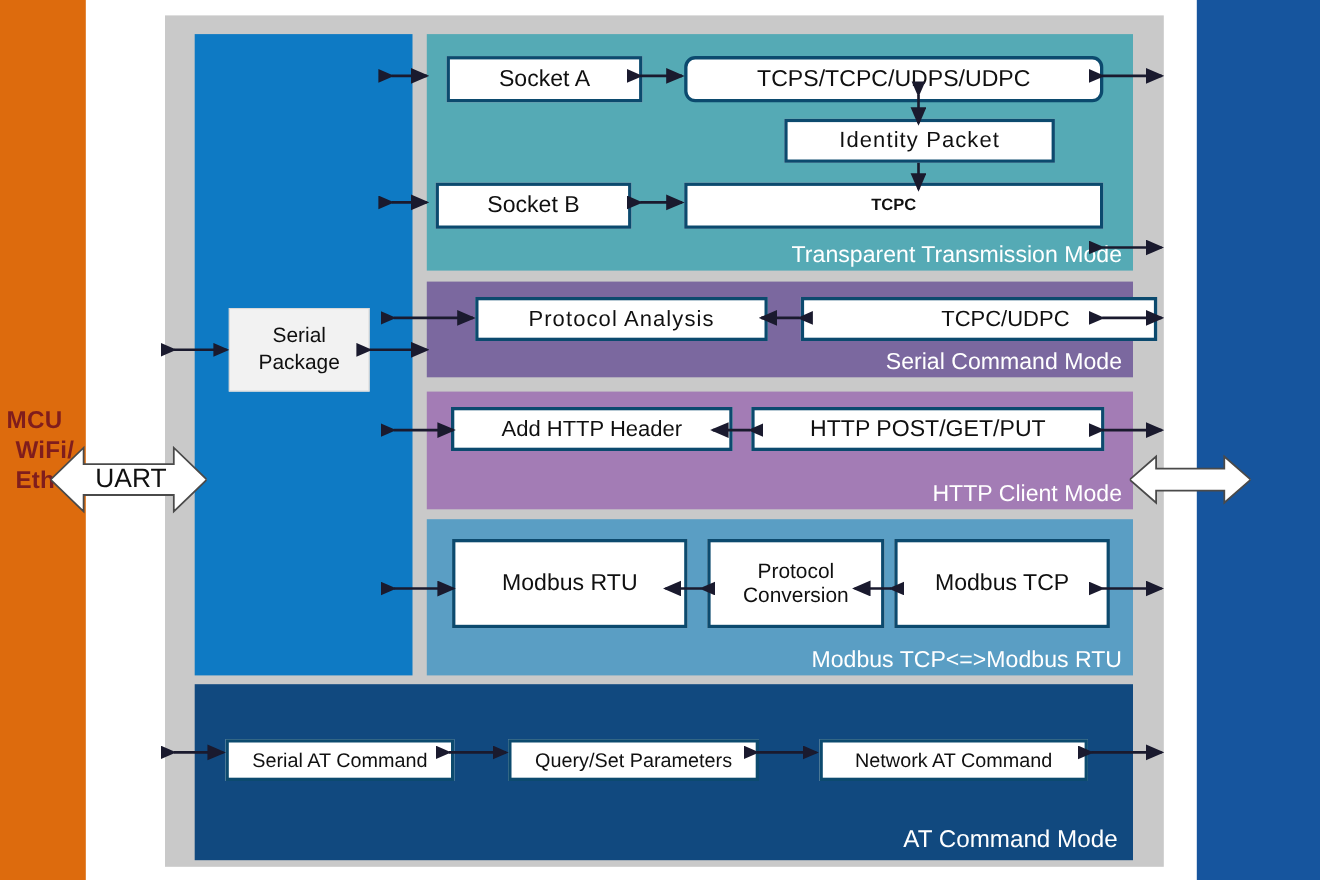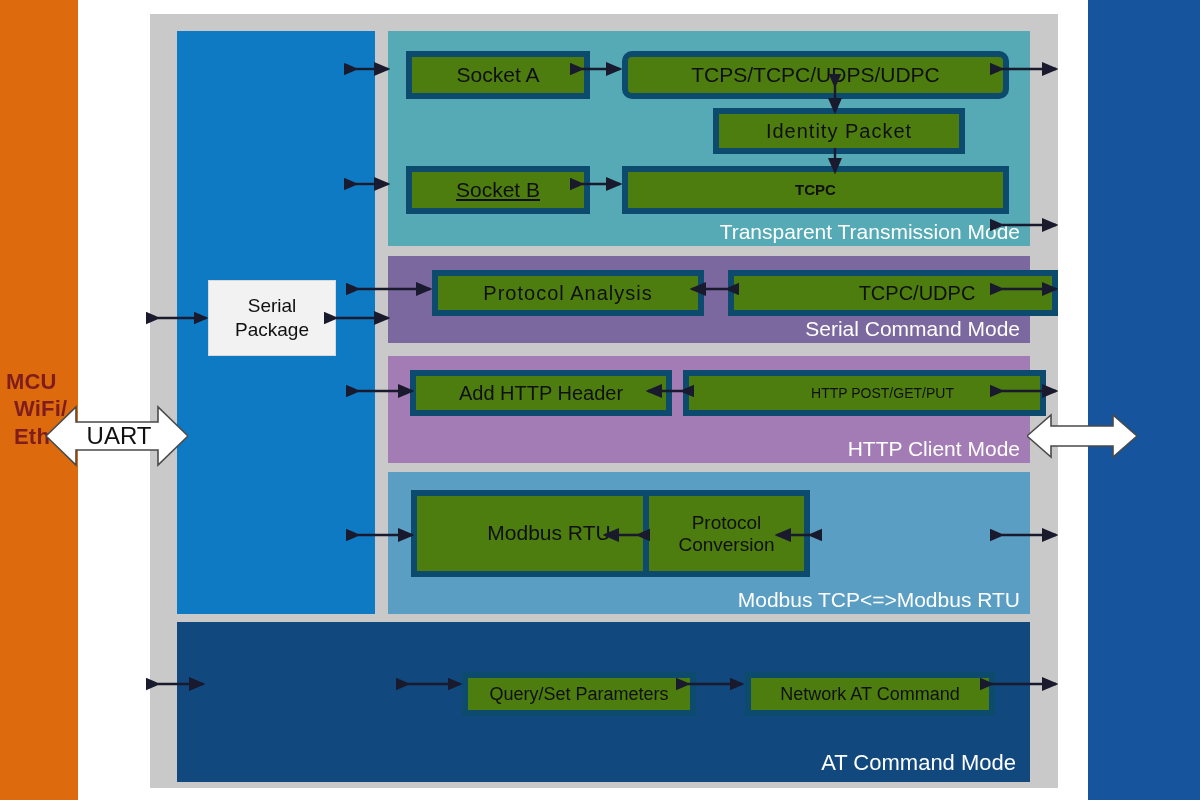--- a/index.html
+++ b/index.html
@@ -44,42 +44,42 @@
   #mode-at         {position:absolute;left:177px;top:622px;width:853px;height:160px;background:#11497F;}
 
   .mode-title{
     position:absolute;right:10px;bottom:2px;
     color:#ffffff;font-size:21px;font-weight:normal;white-space:nowrap;
   }
   #mode-at .mode-title{font-size:22px;bottom:6px;right:14px;}
 
   
   .box{
-    position:absolute;background:#4d7c0f;border:6px solid #0c4a6e;
+    position:absolute;background:#ffffff;border:3px solid #0c4a6e;
     display:flex;align-items:center;justify-content:center;text-align:center;
     color:#101010;line-height:1.15;
   }
 
   
   #box-socket-a   {left:18px; top:20px;  width:172px;height:36px;font-size:21px;}
   #box-protocols  {left:234px;top:20px;  width:375px;height:36px;font-size:21px;border-radius:10px;}
   #box-identity   {left:325px;top:77px;  width:240px;height:34px;font-size:20px;letter-spacing:1px;}
-  #box-socket-b   {left:18px; top:135px; width:172px;height:36px;font-size:21px;text-decoration:underline;}
+  #box-socket-b   {left:8px; top:135px; width:172px;height:36px;font-size:21px;}
   #box-tcpc       {left:234px;top:135px; width:375px;height:36px;font-size:15px;font-weight:bold;}
 
   
   #box-protocol-analysis{left:44px; top:14px;width:260px;height:34px;font-size:20px;letter-spacing:1px;}
   #box-tcpc-udpc        {left:340px;top:14px;width:270px;height:34px;font-size:20px;padding-left:48px;}
 
   
   #box-add-http {left:22px; top:14px;width:250px;height:34px;font-size:20px;}
-  #box-http-verb{left:295px;top:14px;width:315px;height:34px;font-size:14px;padding-left:36px;}
-
-  
-  #box-modbus-rtu {left:23px; top:18px;width:208px;height:75px;font-size:21px;padding-left:28px;}
+  #box-http-verb{left:295px;top:14px;width:315px;height:34px;font-size:21px;}
+
+  
+  #box-modbus-rtu {left:23px; top:18px;width:208px;height:75px;font-size:21px;}
   #box-protocol-conv{left:255px;top:18px;width:155px;height:75px;font-size:19px;flex-direction:column;align-items:center;}
   #box-modbus-tcp {left:425px;top:18px;width:190px;height:75px;font-size:21px;}
 
   
   #box-serial-at  {left:28px; top:50px;width:202px;height:32px;font-size:18px;}
   #box-query-set  {left:285px;top:50px;width:222px;height:32px;font-size:18px;text-align:center;}
   #box-network-at {left:568px;top:50px;width:238px;height:32px;font-size:18px;}
 
   
   #arrow-layer{position:absolute;left:0;top:0;width:1200px;height:800px;pointer-events:none;}
@@ -136,24 +136,26 @@
     <div class="box" id="box-http-verb">HTTP POST/GET/PUT</div>
     <div class="mode-title">HTTP Client Mode</div>
   </div>
 
   <div class="mode" id="mode-modbus">
     <div class="box" id="box-modbus-rtu">Modbus RTU</div>
     <div class="box" id="box-protocol-conv">
       <span>Protocol</span>
       <span>Conversion</span>
     </div>
+    <div class="box" id="box-modbus-tcp">Modbus TCP</div>
     <div class="mode-title">Modbus TCP&lt;=&gt;Modbus RTU</div>
   </div>
 
   <div id="mode-at">
+    <div class="box" id="box-serial-at">Serial AT Command</div>
     <div class="box" id="box-query-set">Query/Set Parameters</div>
     <div class="box" id="box-network-at">Network AT Command</div>
     <div class="mode-title">AT Command Mode</div>
   </div>
 
   <svg id="arrow-layer" viewBox="0 0 1200 800">
     <defs>
       <marker id="ah" markerWidth="7" markerHeight="7" refX="6" refY="3" orient="auto">
         <path d="M0,0 L7,3 L0,6 z" fill="#1A1A2E"></path>
       </marker>

